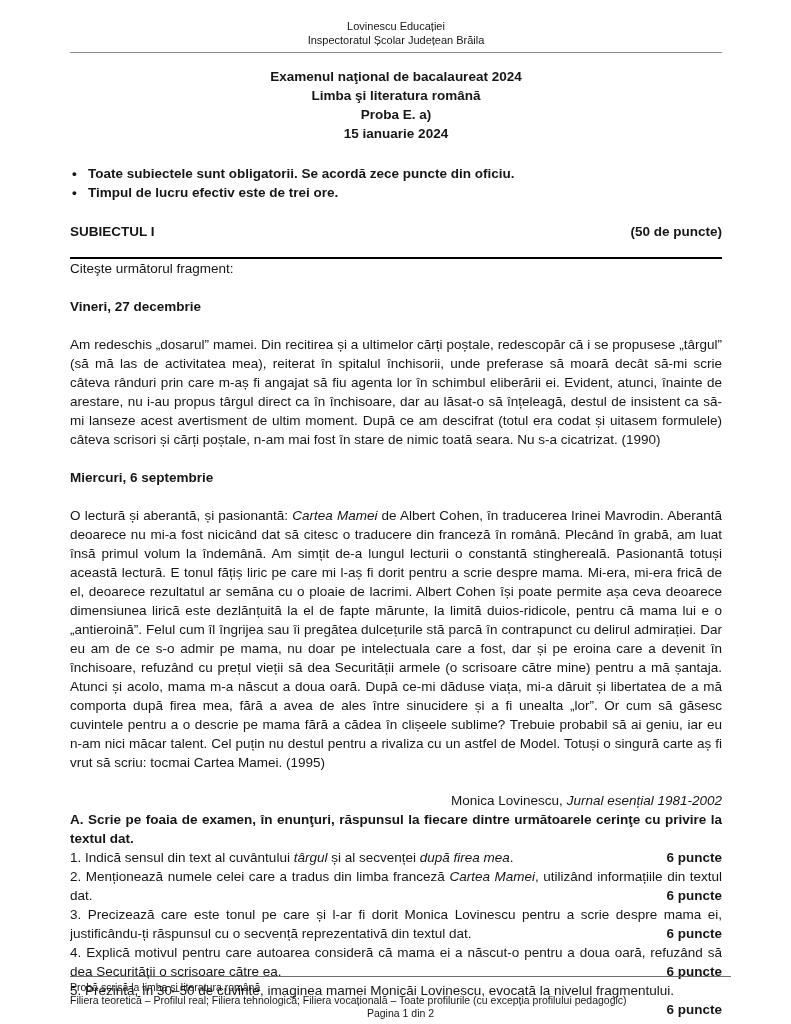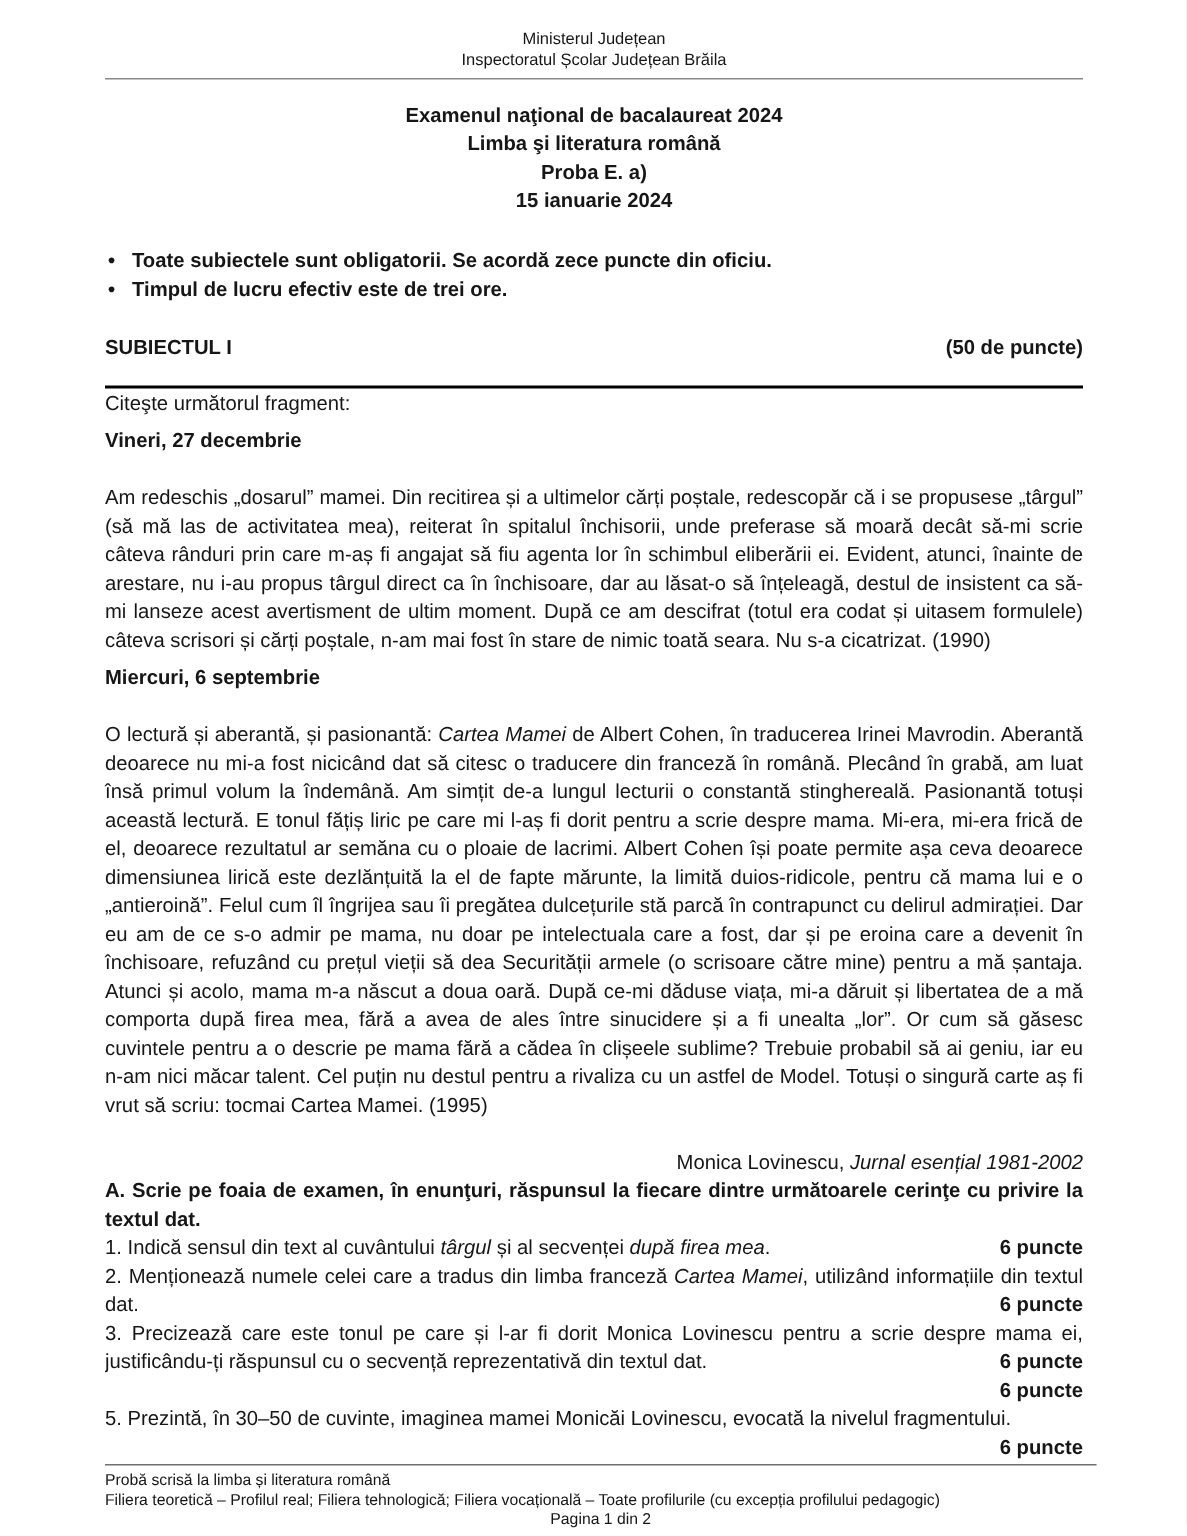--- a/index.html
+++ b/index.html
@@ -21,39 +21,39 @@
   .title-block{text-align:center;font-weight:bold;margin-top:14px;}
   .simulare{text-align:right;font-weight:bold;margin-top:1px;}
   .filiera{font-weight:bold;font-style:italic;margin-top:3px;}
   .notes{margin-top:21px;}
   .note{display:flex;font-weight:bold;}
   .note .bullet{width:16px;flex:0 0 16px;text-align:left;padding-left:2px;}
   .subj-row{display:flex;justify-content:space-between;font-weight:bold;
             border-bottom:2px solid #000;margin-top:20px;padding-bottom:16px;}
   .bold{font-weight:normal;}
   .it{font-style:italic;}
-  .date{font-weight:bold;margin-top:6px;margin-bottom:19px;}
+  .date{font-weight:bold;margin-top:19px;margin-bottom:19px;}
   p.just{margin:0;text-align:justify;}
   .attr{text-align:right;margin-top:19px;}
   .heading-a{font-weight:bold;margin-top:19px;}
   .items{margin-top:0;}
   .item{text-align:justify;overflow:hidden;}
   .pts{float:right;font-weight:bold;}
   .pts-line{text-align:right;font-weight:bold;}
   .footer{position:absolute;left:70px;right:60px;bottom:4px;font-size:10.5px;line-height:13px;}
   .f-rule{border-top:1px solid #6f6f6f;margin-bottom:4px;}
   .f-page{text-align:center;}
 </style>
 </head>
 <body>
 
 <div class="page">
 
   <div class="head-center">
-    <div>Ministerul Județean</div>
+    <div>Lovinescu Educației</div>
     <div>Inspectoratul Școlar Județean Brăila</div>
   </div>
 
   <div class="rule"></div>
 
   <div class="title-block">
     <div>Examenul naţional de bacalaureat 2024</div>
     <div>Limba şi literatura română</div>
     <div>Proba E. a)</div>
     <div>15 ianuarie 2024</div>
@@ -100,20 +100,21 @@
     </div>
     <div class="item">
       <span><span>2. Menționează numele celei care a tradus din limba franceză </span><span style="font-style: italic;">Cartea Mamei</span><span>, utilizând informațiile din textul dat.</span></span>
       <span class="pts">6 puncte</span>
     </div>
     <div class="item">
       <span><span>3. Precizează care este tonul pe care și l-ar fi dorit Monica Lovinescu pentru a scrie despre mama ei, justificându-ți răspunsul cu o secvență reprezentativă din textul dat.</span></span>
       <span class="pts">6 puncte</span>
     </div>
     <div class="item">
+      <span><span>4. Explică motivul pentru care autoarea consideră că mama ei a născut-o pentru a doua oară, refuzând să dea Securității o scrisoare către ea.</span></span>
       <span class="pts">6 puncte</span>
     </div>
     <div class="item">
       <span><span>5. Prezintă, în 30–50 de cuvinte, imaginea mamei Monicăi Lovinescu, evocată la nivelul fragmentului.</span></span>
       <div class="pts-line">6 puncte</div>
     </div>
   </div>
 
   <div class="footer">
     <div class="f-rule"></div>

